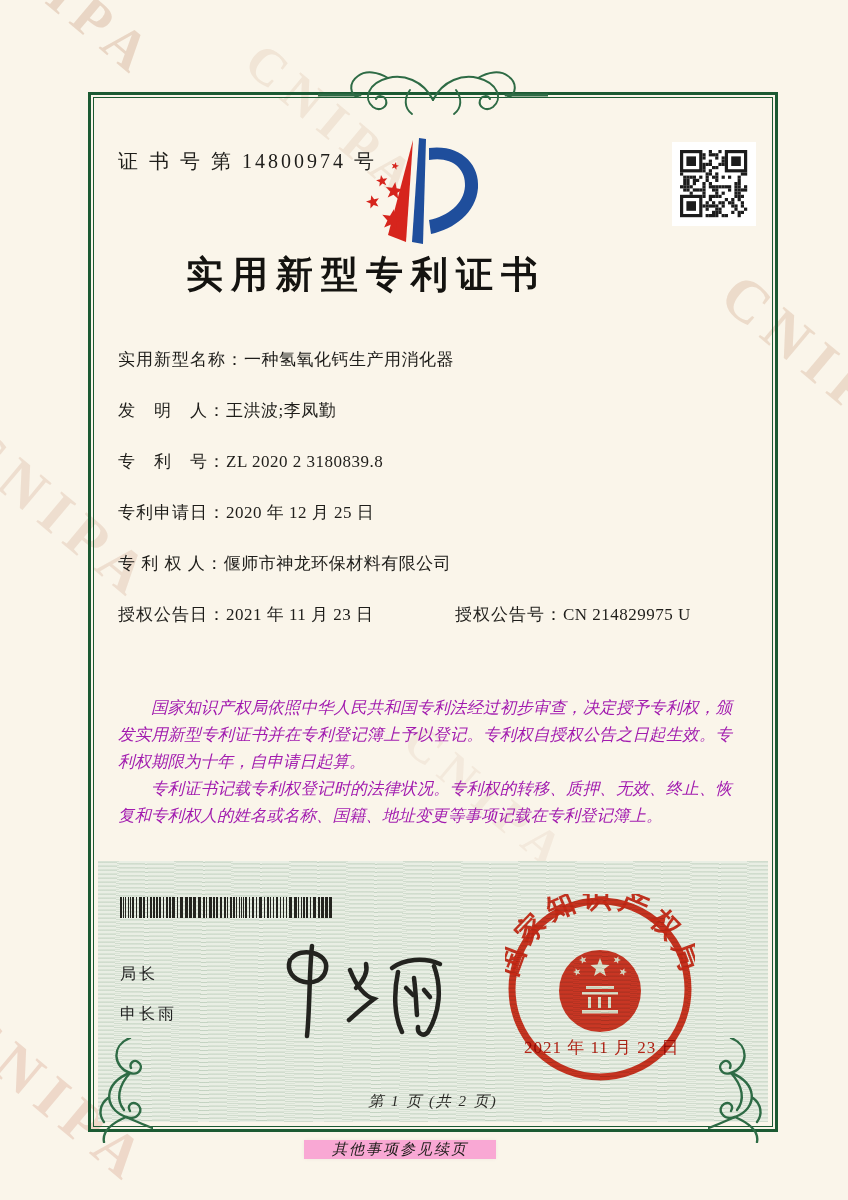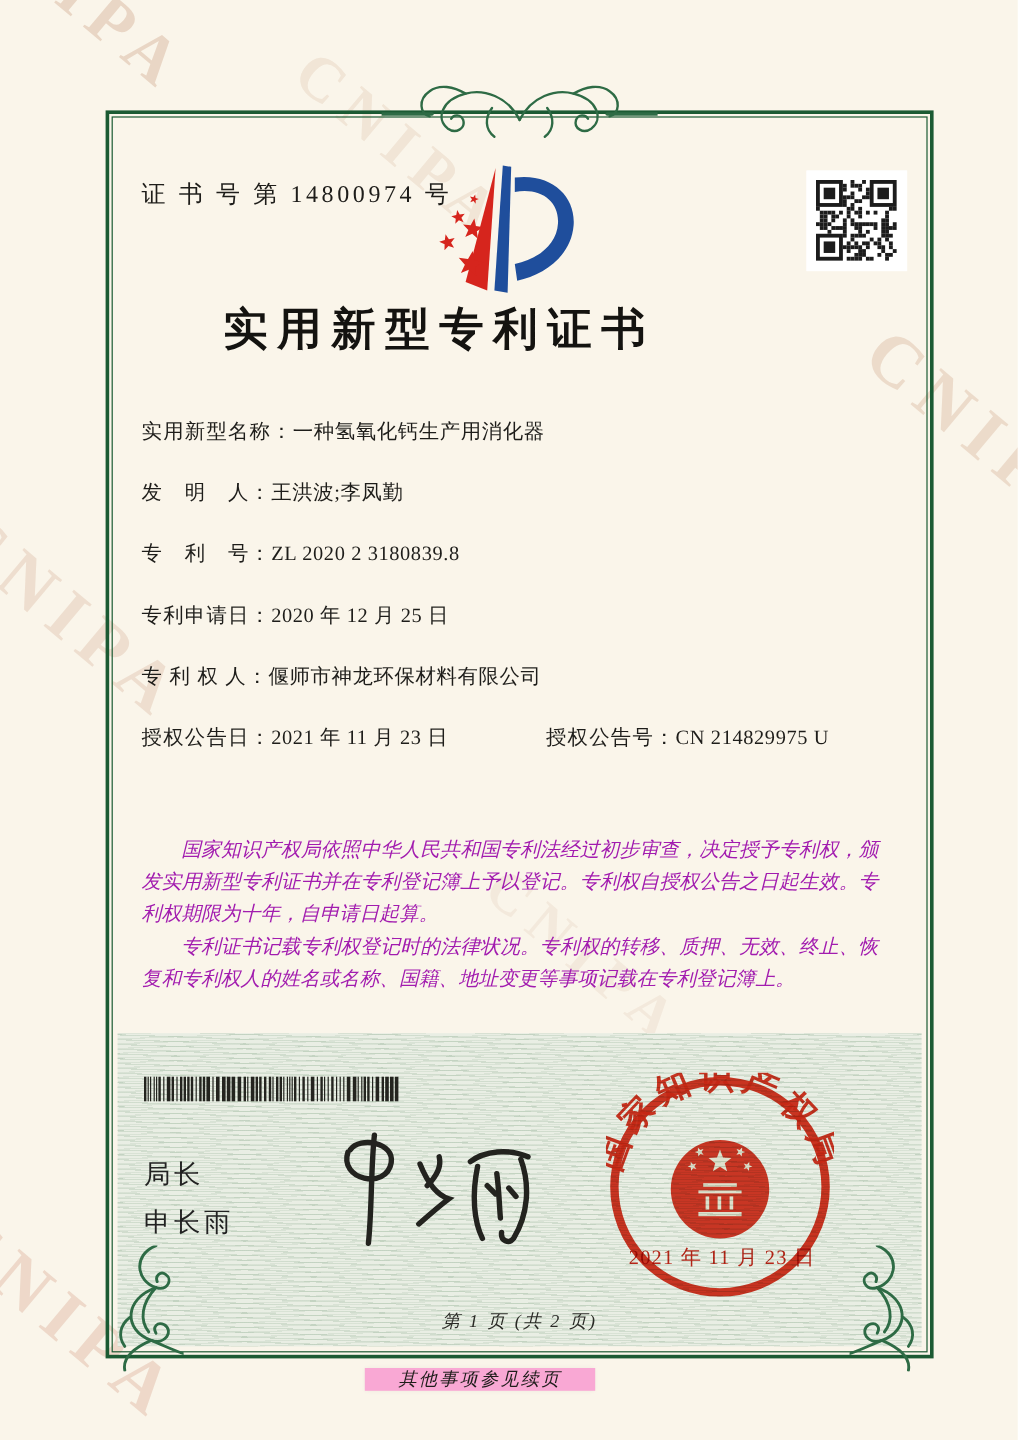--- a/index.html
+++ b/index.html
@@ -29,21 +29,21 @@
   .row{height:51px;}
   .row .lab{letter-spacing:1px;}
   .row .val{letter-spacing:0.5px;}
   .pair2{position:absolute;left:337px;top:0;}
 
   .paras{position:absolute;left:118px;top:694px;width:614px;z-index:2;
          font-size:16.5px;line-height:27px;text-align:justify;font-style:italic;color:#a21caf;}
   .paras p{margin:0;text-indent:2em;}
 
   .officer{position:absolute;left:120px;z-index:3;font-family:"Liberation Sans","DejaVu Sans",sans-serif;
-           font-size:22px;letter-spacing:3px;color:#222;}
+           font-size:16px;letter-spacing:3px;color:#222;}
   .sig{position:absolute;left:252px;top:938px;z-index:3;}
 
   .seal-wrap{position:absolute;left:505px;top:894px;width:190px;height:190px;z-index:4;
              mix-blend-mode:multiply;}
   .seal-date{position:absolute;left:524px;top:1036px;z-index:5;font-size:17px;letter-spacing:1px;
              color:#c8281a;mix-blend-mode:multiply;white-space:nowrap;}
 
   .page-info{position:absolute;left:88px;top:1092px;width:690px;text-align:center;z-index:3;
              font-size:15px;font-style:italic;letter-spacing:2px;color:#2a2a26;}
   .cont-note{position:absolute;left:400px;top:1140px;transform:translateX(-50%);z-index:3;

